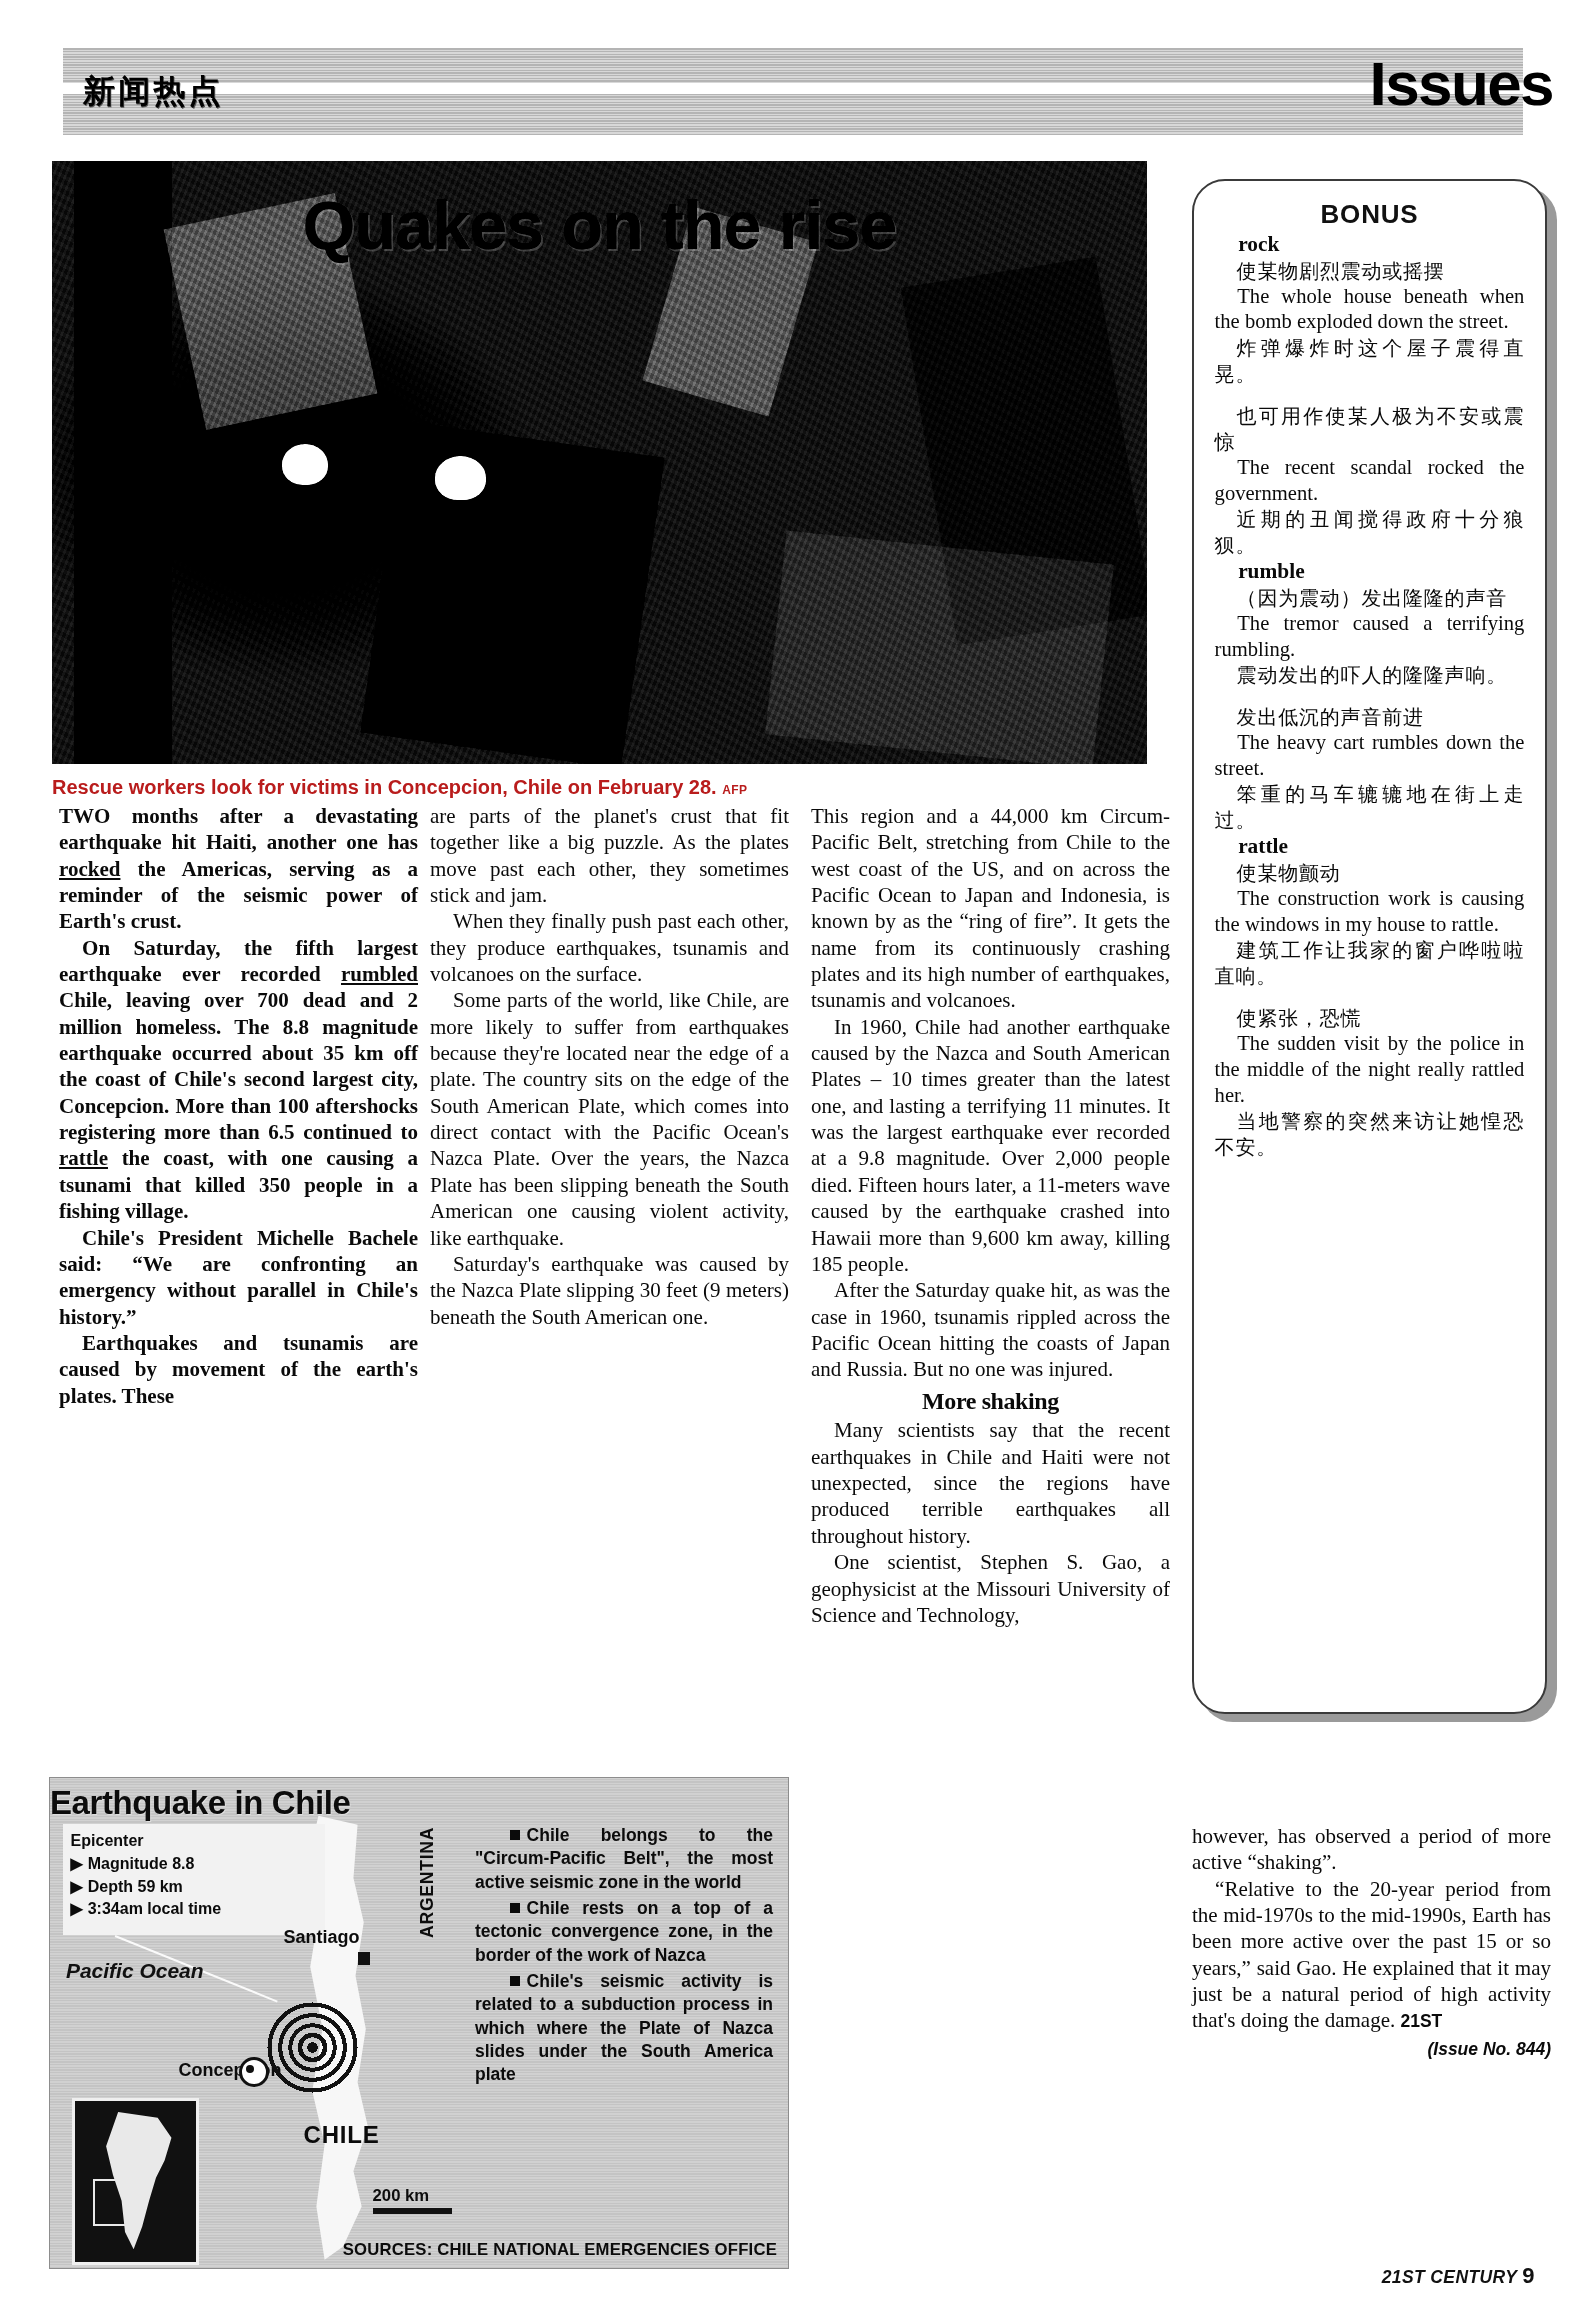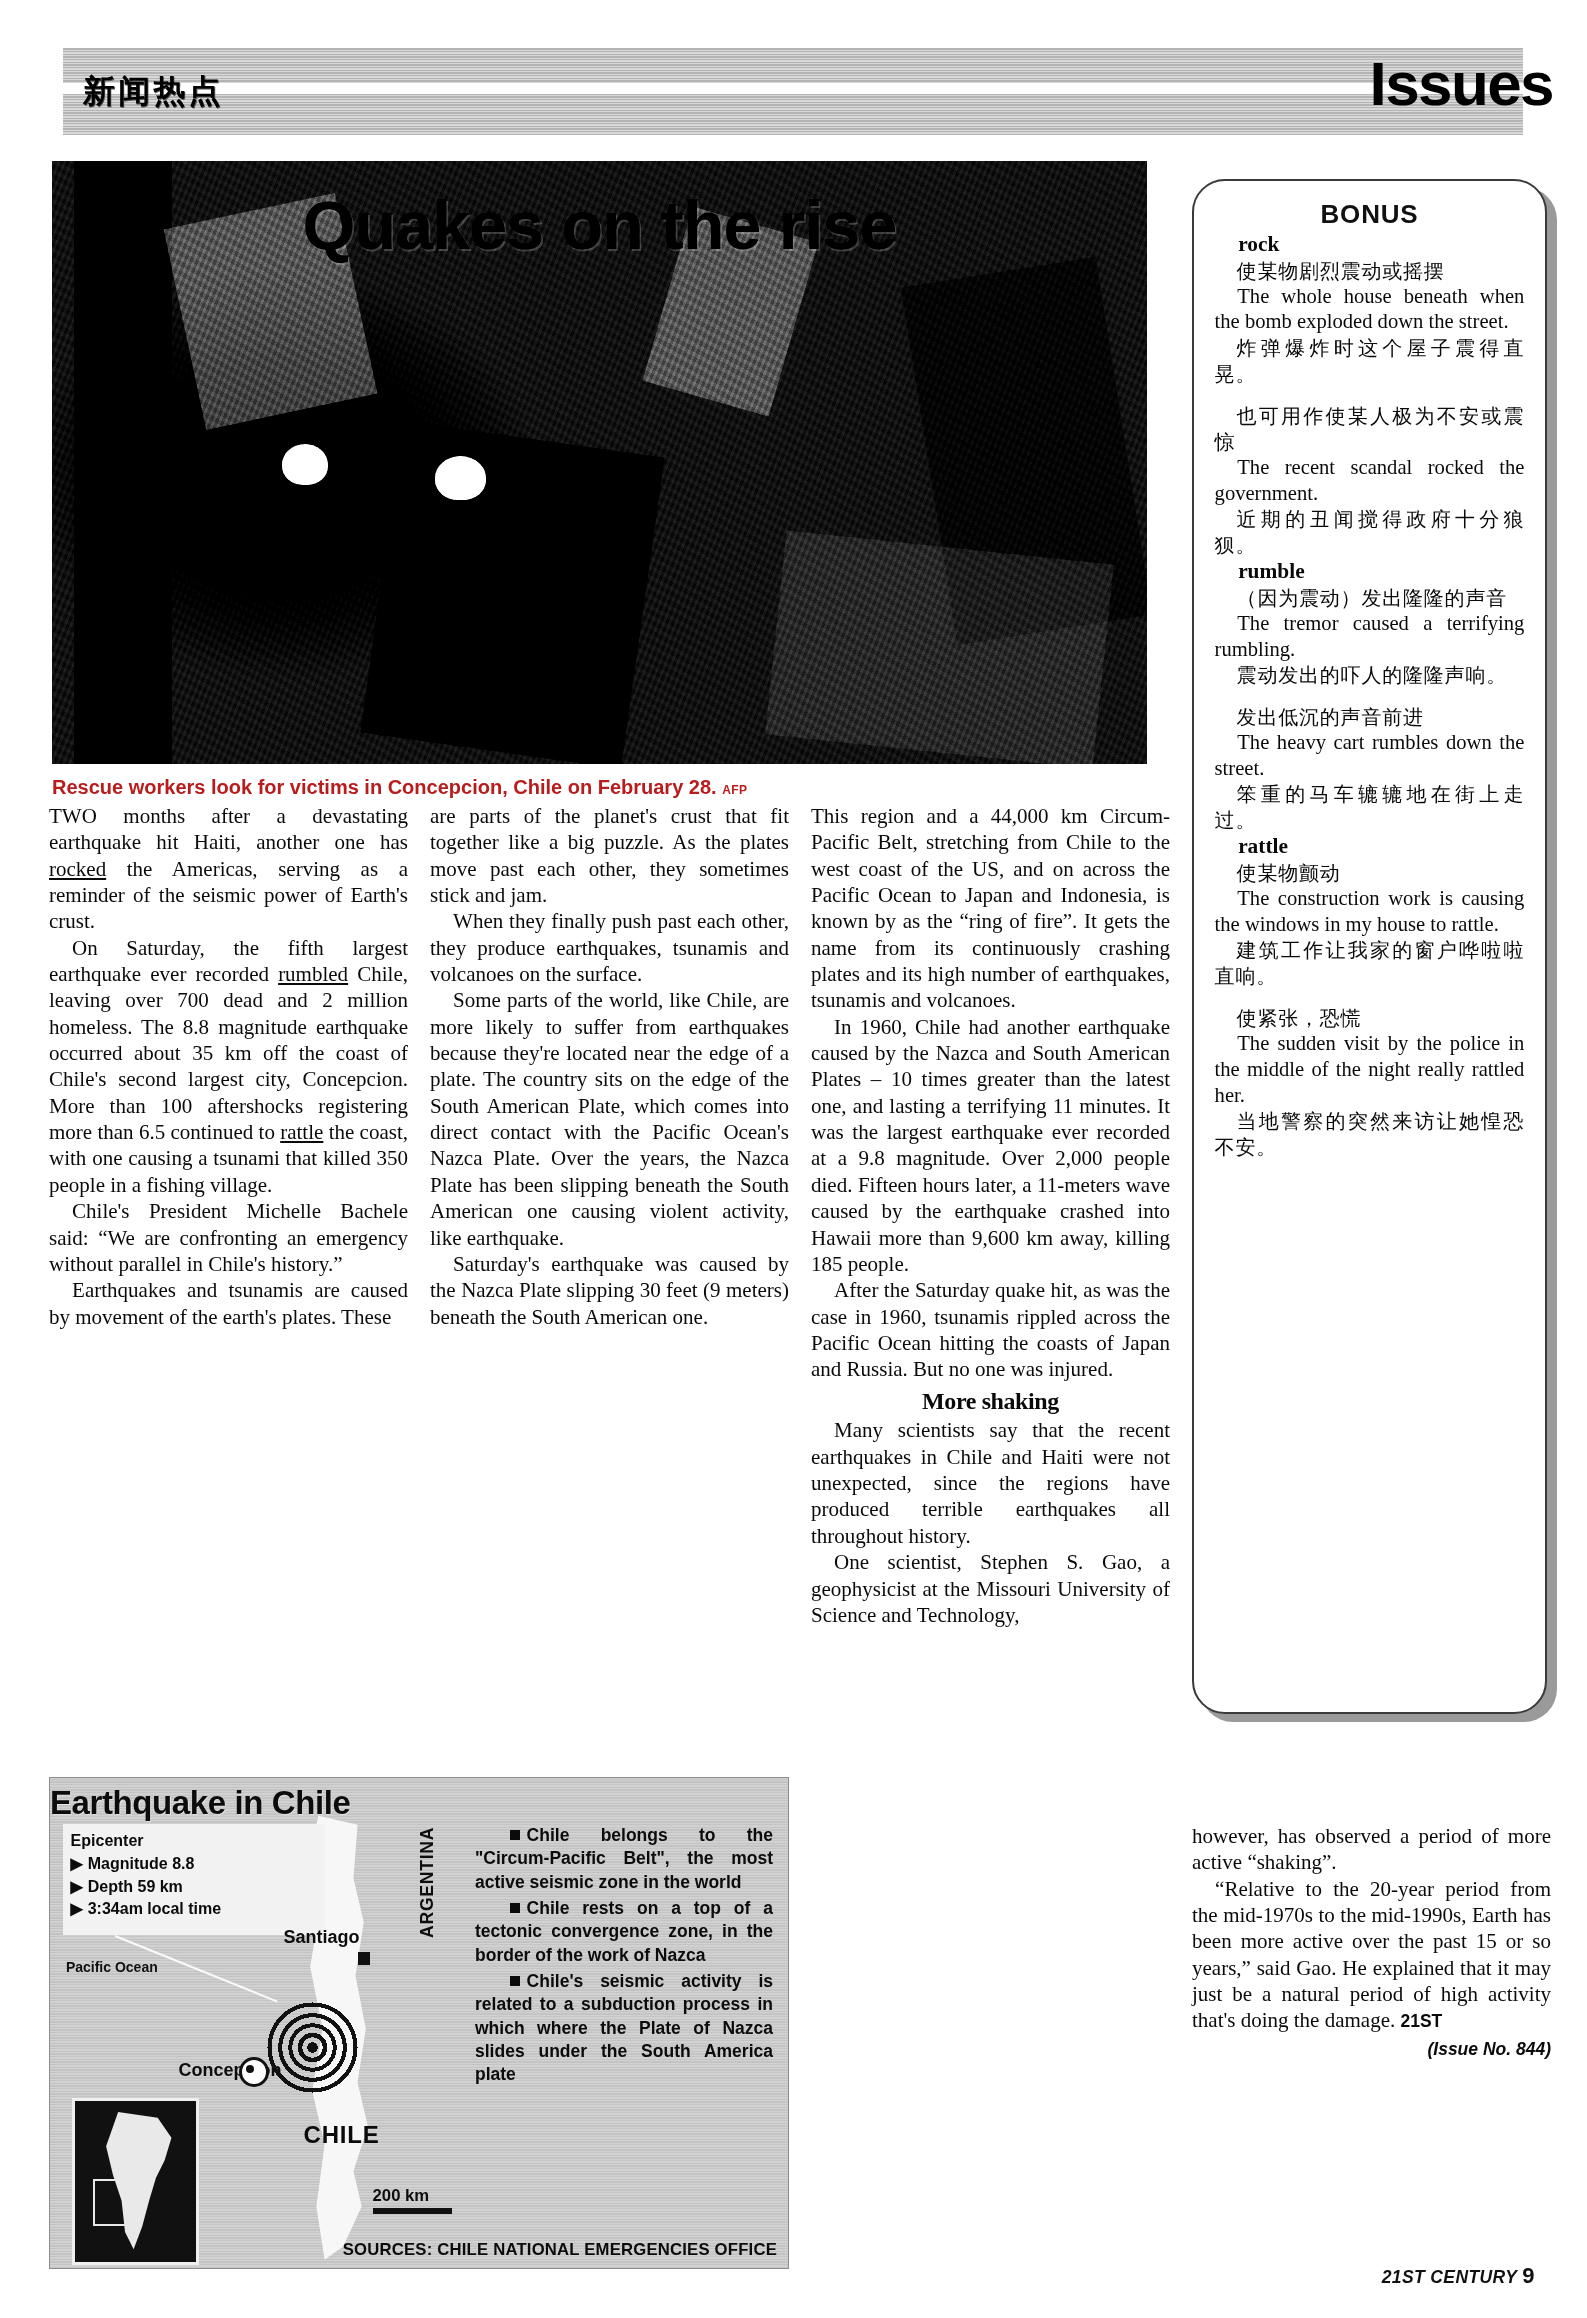--- a/index.html
+++ b/index.html
@@ -81,21 +81,21 @@
     position:absolute;
     font-family:"Liberation Serif", serif;
     font-size:21px;line-height:1.255;
     text-align:justify;
     color:#0a0a0a;
   }
   .col p{margin:0;text-indent:1.1em;}
   .col p.first{text-indent:0;}
   .col p u{text-decoration:underline;}
 
-  #col1{left:49px;top:803px;width:359px;}
+  #col1{left:59px;top:803px;width:359px;font-weight:bold;}
   #col2{left:430px;top:803px;width:359px;}
   #col3{left:811px;top:803px;width:359px;}
   #col4{left:1192px;top:1823px;width:359px;}
 
   .subhead{
     text-align:center;
     font-family:Liberation Serif, serif;
     font-weight:bold;font-size:24px;
     text-indent:0 !important;
     margin:3.2px 0 1.6px 0 !important;
@@ -175,21 +175,21 @@
     position:absolute;left:11px;top:4.8px;width:262px;height:111px;
     background:#f2f2f2;
     font-family:"Liberation Sans", sans-serif;
     font-weight:bold;font-size:16px;color:#0b0b0b;
     padding:6.3px 8px;box-sizing:border-box;line-height:1.42;
   }
   .epibox .tri{display:inline-block;margin-right:4.8px;}
   .ocean{
     position:absolute;left:14.3px;top:140px;
     font-family:"Liberation Sans", sans-serif;
-    font-weight:bold;font-size:14px;color:#111;
+    font-weight:bold;font-style:italic;font-size:21px;color:#111;
   }
   .chile-mass{
     position:absolute;left:238px;top:-3.2px;width:103px;height:444px;
     background:#f7f7f7;
     clip-path:polygon(28% 0%, 66% 2%, 62% 14%, 72% 24%, 64% 36%, 74% 48%,
                       66% 60%, 76% 70%, 62% 80%, 70% 88%, 52% 97%, 34% 100%,
                       26% 88%, 34% 74%, 22% 62%, 32% 48%, 20% 34%, 30% 20%, 20% 8%);
   }
   .argentina{
     position:absolute;left:365px;top:119px;

